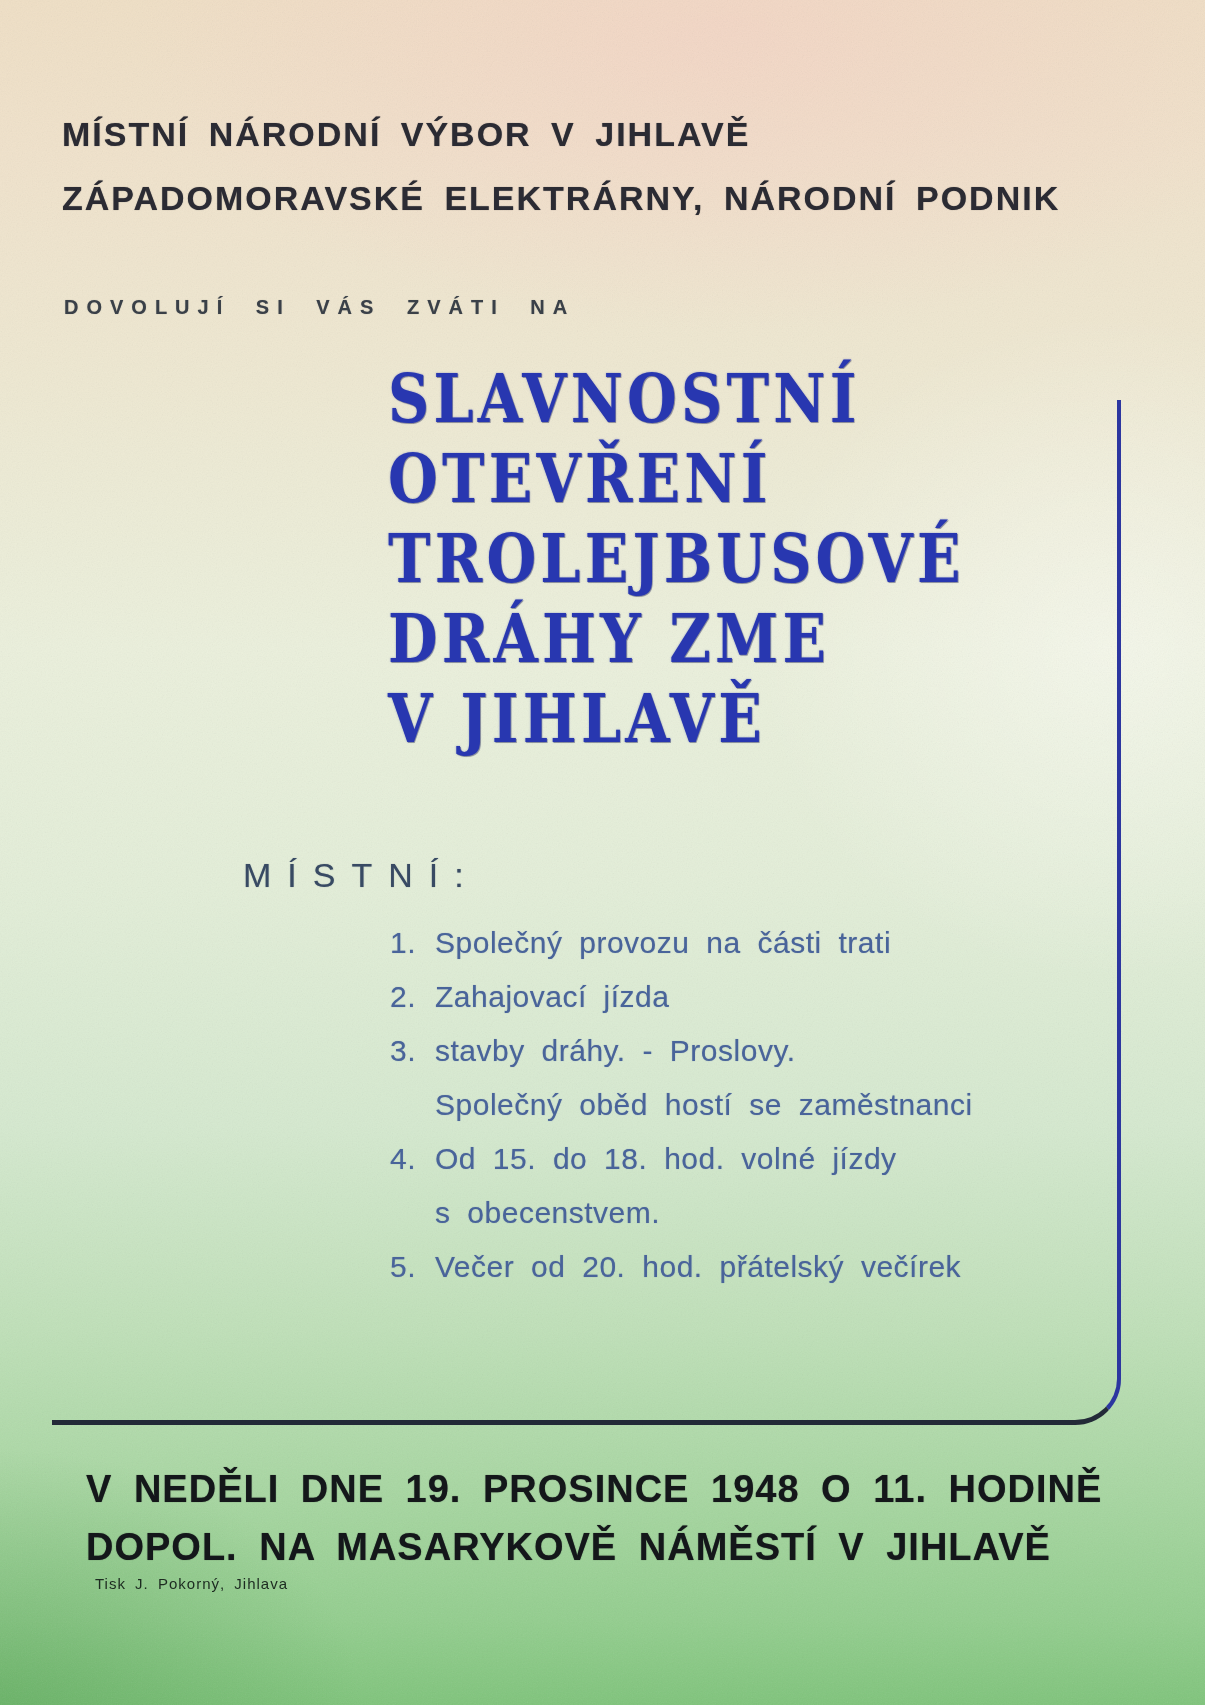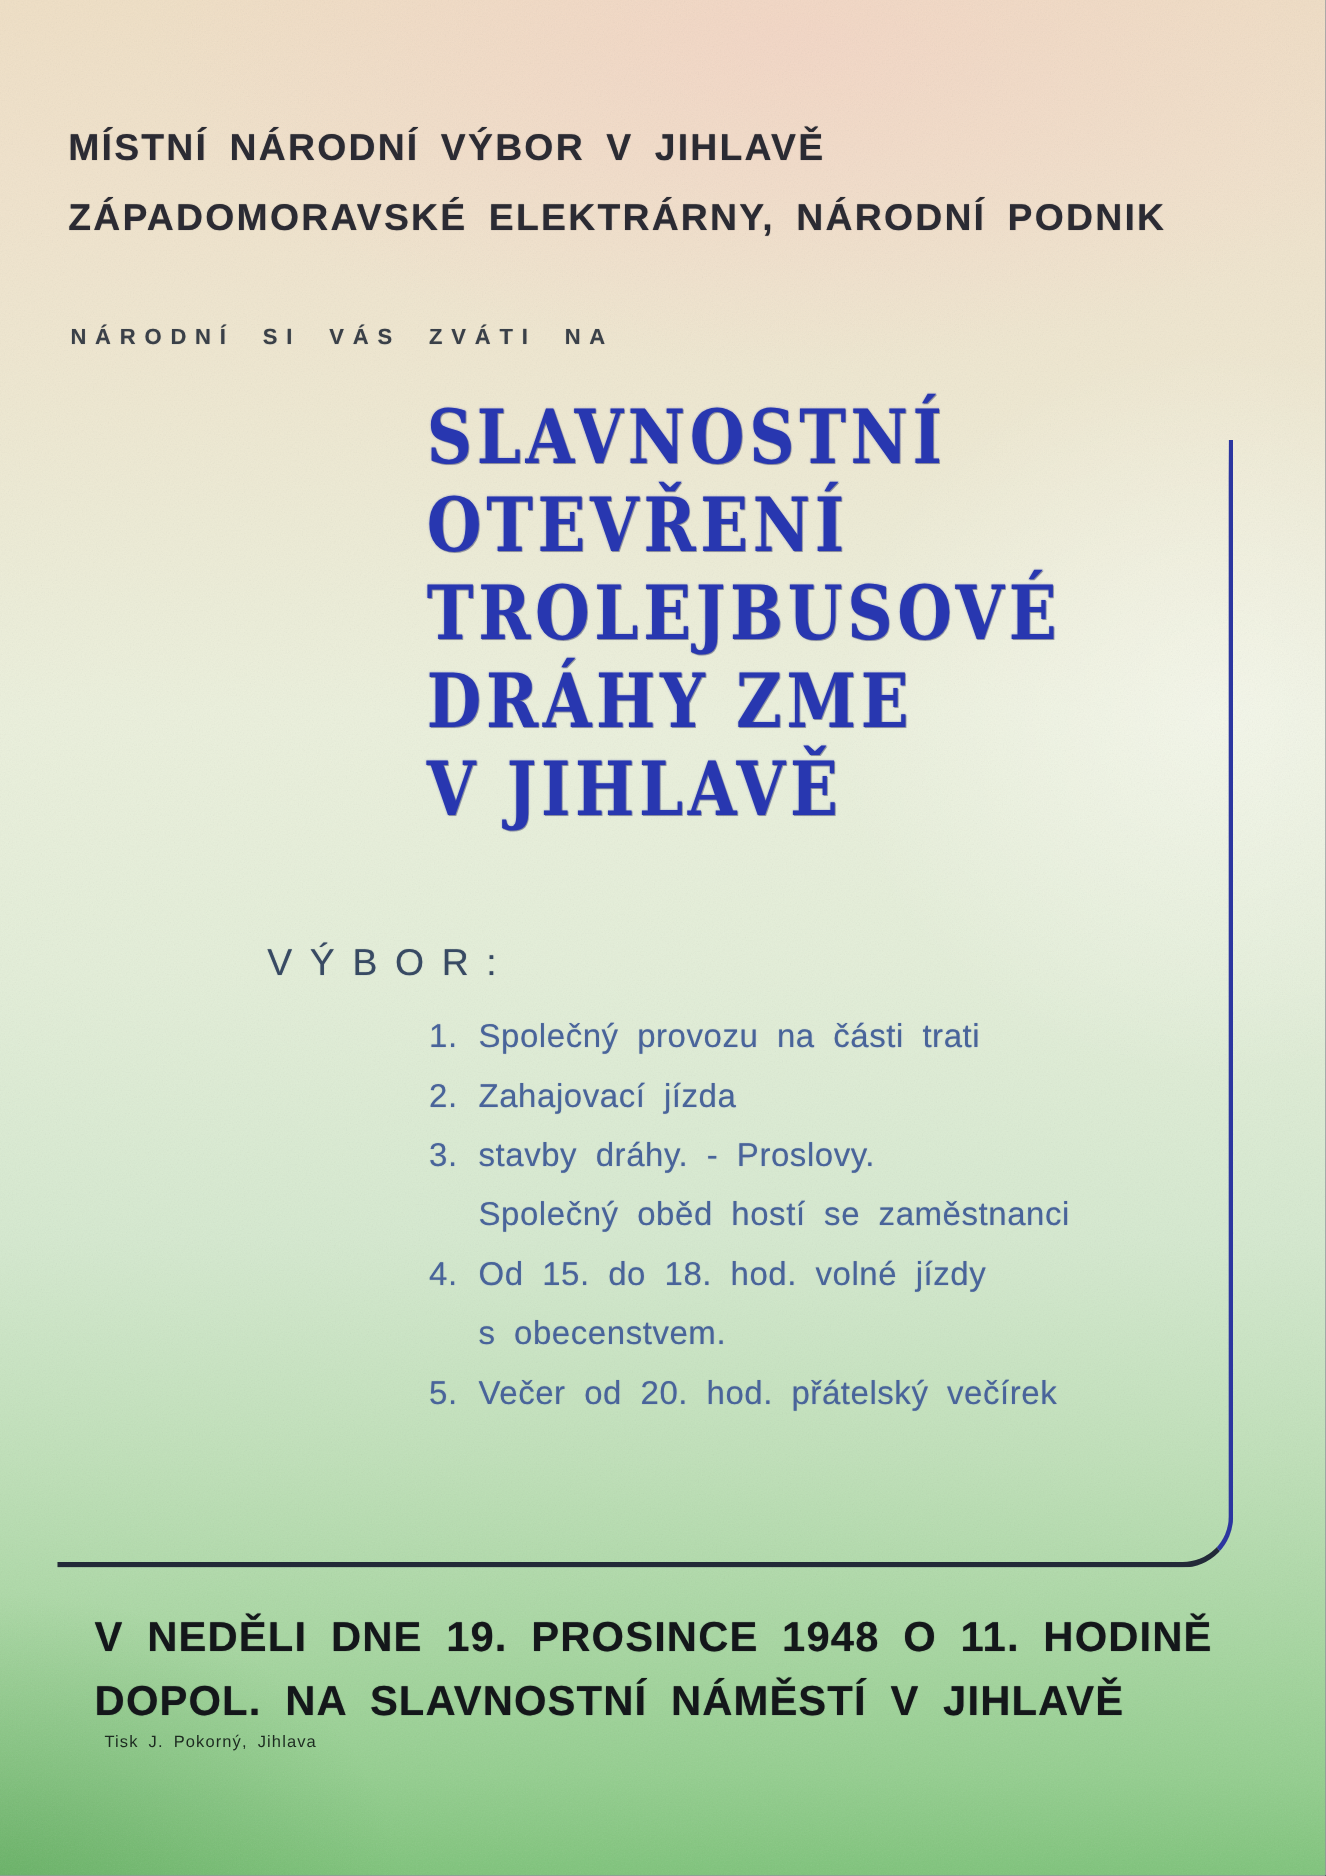--- a/index.html
+++ b/index.html
@@ -104,33 +104,33 @@
         <feColorMatrix type="saturate" values="0"></feColorMatrix>
       </filter>
     <rect width="100%" height="100%" filter="url(#noise)"></rect>
   </svg>
 
   <div class="abs org">
     <div>MÍSTNÍ NÁRODNÍ VÝBOR V JIHLAVĚ</div>
     <div>ZÁPADOMORAVSKÉ ELEKTRÁRNY, NÁRODNÍ PODNIK</div>
   </div>
 
-  <div class="abs invite">NÁRODNÍ SI VÁS ZVÁTI NA</div>
+  <div class="abs invite">DOVOLUJÍ SI VÁS ZVÁTI NA</div>
 
   <div class="abs title">
     <div>SLAVNOSTNÍ</div>
     <div>OTEVŘENÍ</div>
     <div>TROLEJBUSOVÉ</div>
     <div>DRÁHY ZME</div>
     <div>V JIHLAVĚ</div>
   </div>
 
   <div class="abs bracket"></div>
 
-  <div class="abs porad">VÝBOR:</div>
+  <div class="abs porad">MÍSTNÍ:</div>
 
   <div class="abs prog">
     <div class="prog-item">
       <span class="prog-num">1.</span>
       <span class="prog-lines">
           <span>Společný provozu na části trati</span>
         </span>
     </div>
     <div class="prog-item">
       <span class="prog-num">2.</span>
@@ -155,18 +155,18 @@
     <div class="prog-item">
       <span class="prog-num">5.</span>
       <span class="prog-lines">
         <span>Večer od 20. hod. přátelský večírek</span>
       </span>
     </div>
   </div>
 
   <div class="abs footer">
     <div>V NEDĚLI DNE 19. PROSINCE 1948 O 11. HODINĚ</div>
-    <div>DOPOL. NA SLAVNOSTNÍ NÁMĚSTÍ V JIHLAVĚ</div>
+    <div>DOPOL. NA MASARYKOVĚ NÁMĚSTÍ V JIHLAVĚ</div>
   </div>
 
   <div class="abs imprint">Tisk J. Pokorný, Jihlava</div>
 
 </div>
 
 </body></html>

